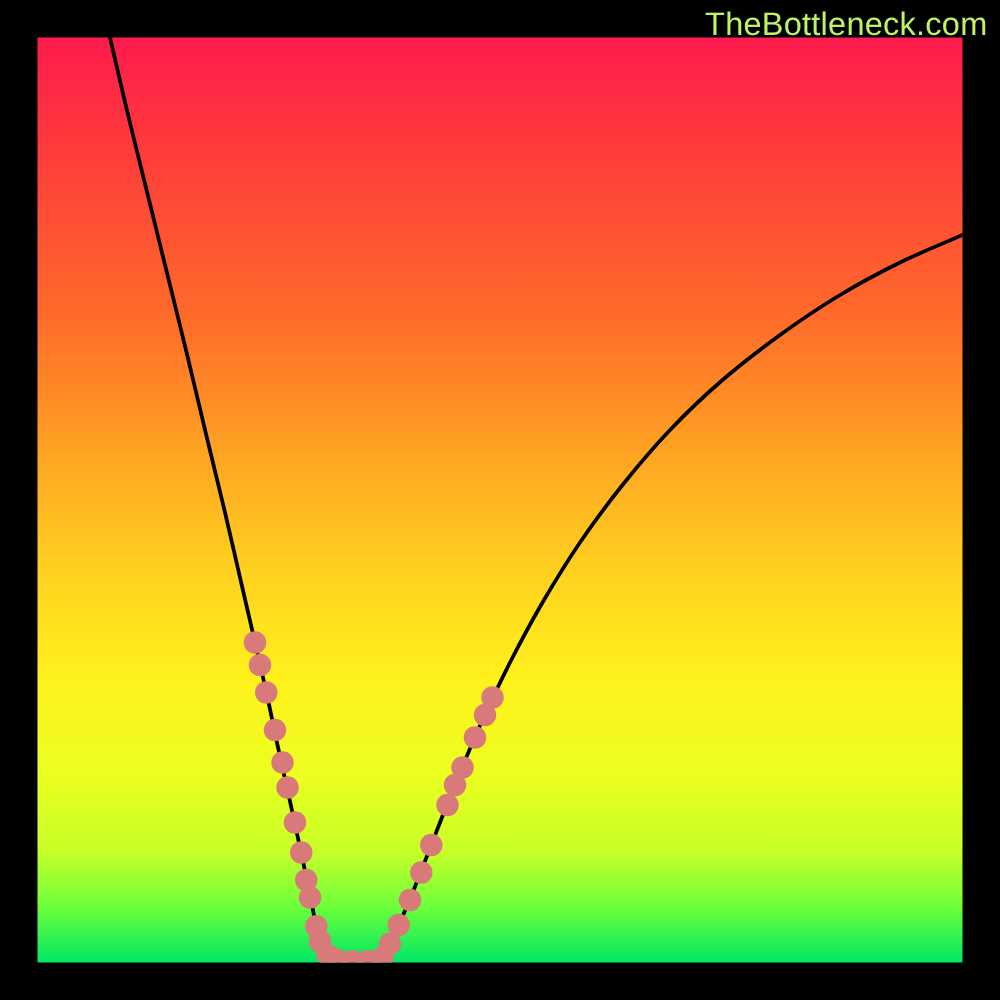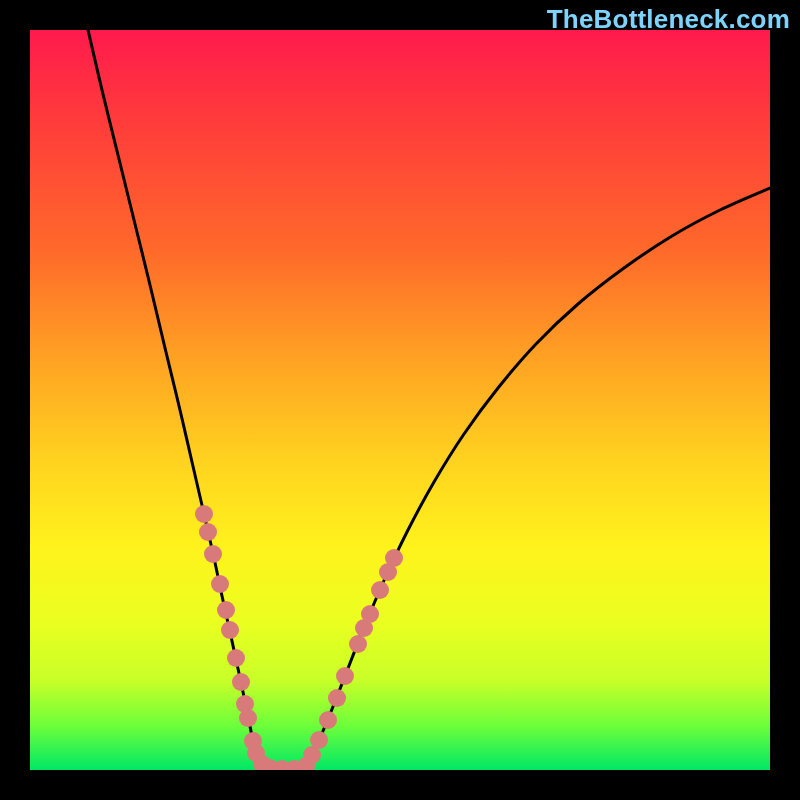--- a/index.html
+++ b/index.html
@@ -34,23 +34,23 @@
       #fff31c 70%,
       #eaff20 80%,
       #c7ff28 88%,
       #6dff3a 94%,
       #00e765 100%);
   }
   .watermark {
     position: absolute;
     top: 4px;
     right: 10px;
-    color: #7dd3fc;
+    color: #bef264;
     font-size: 26px;
-    font-weight: 700;
+    font-weight: 400;
     letter-spacing: 0.2px;
     user-select: none;
   }
   svg {
     position: absolute;
     left: 0;
     top: 0;
   }
 </style>
 </head>

